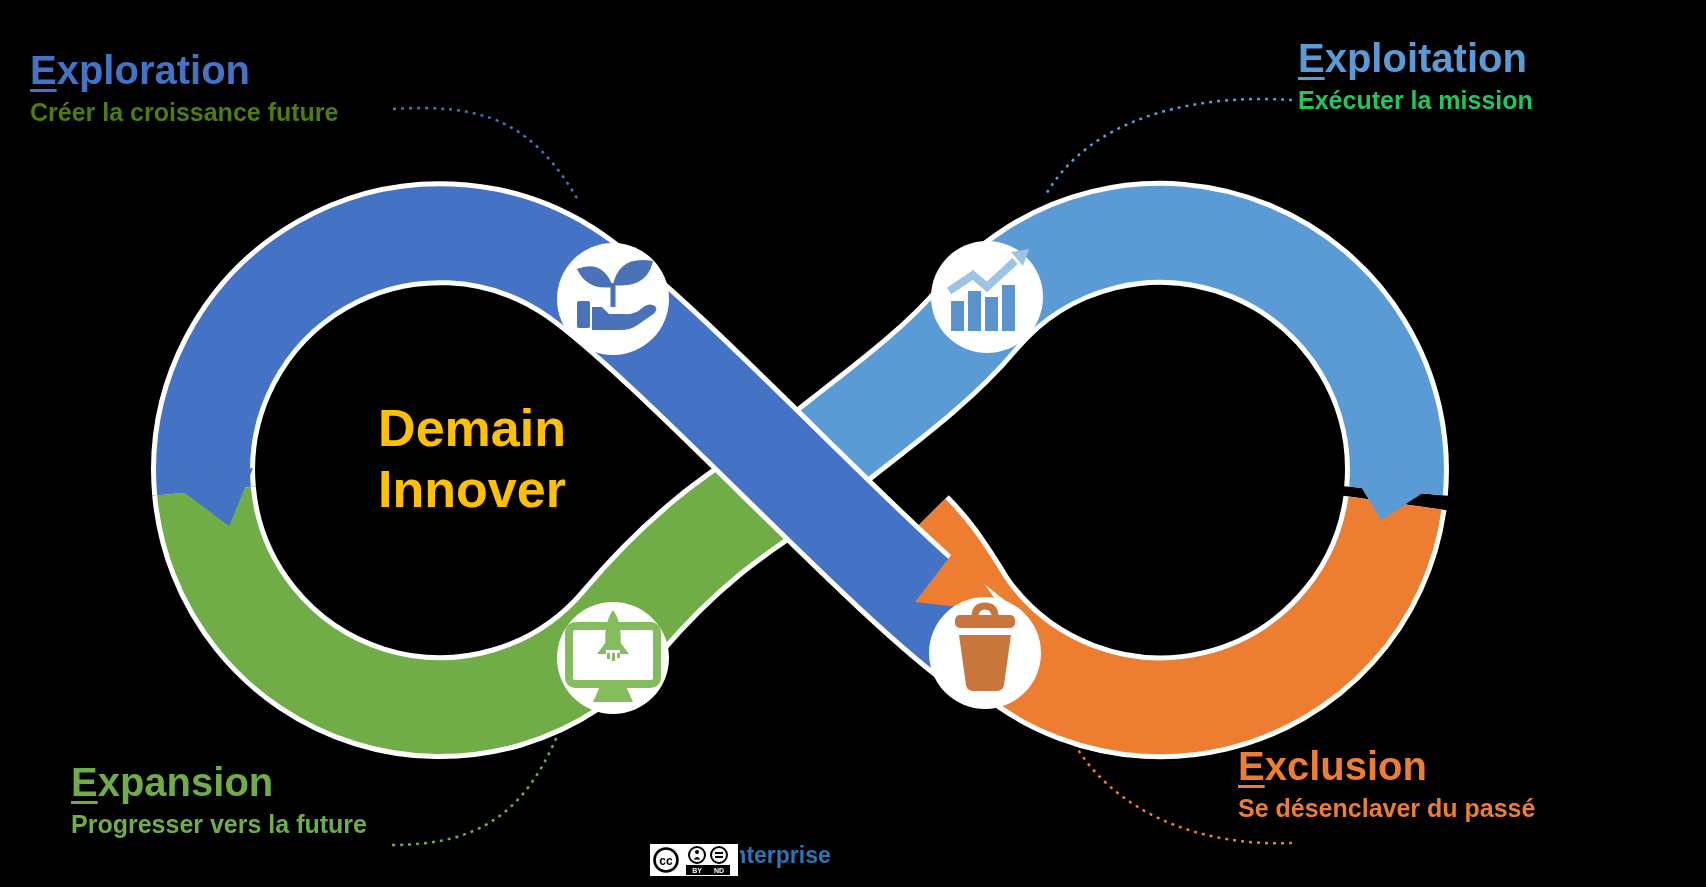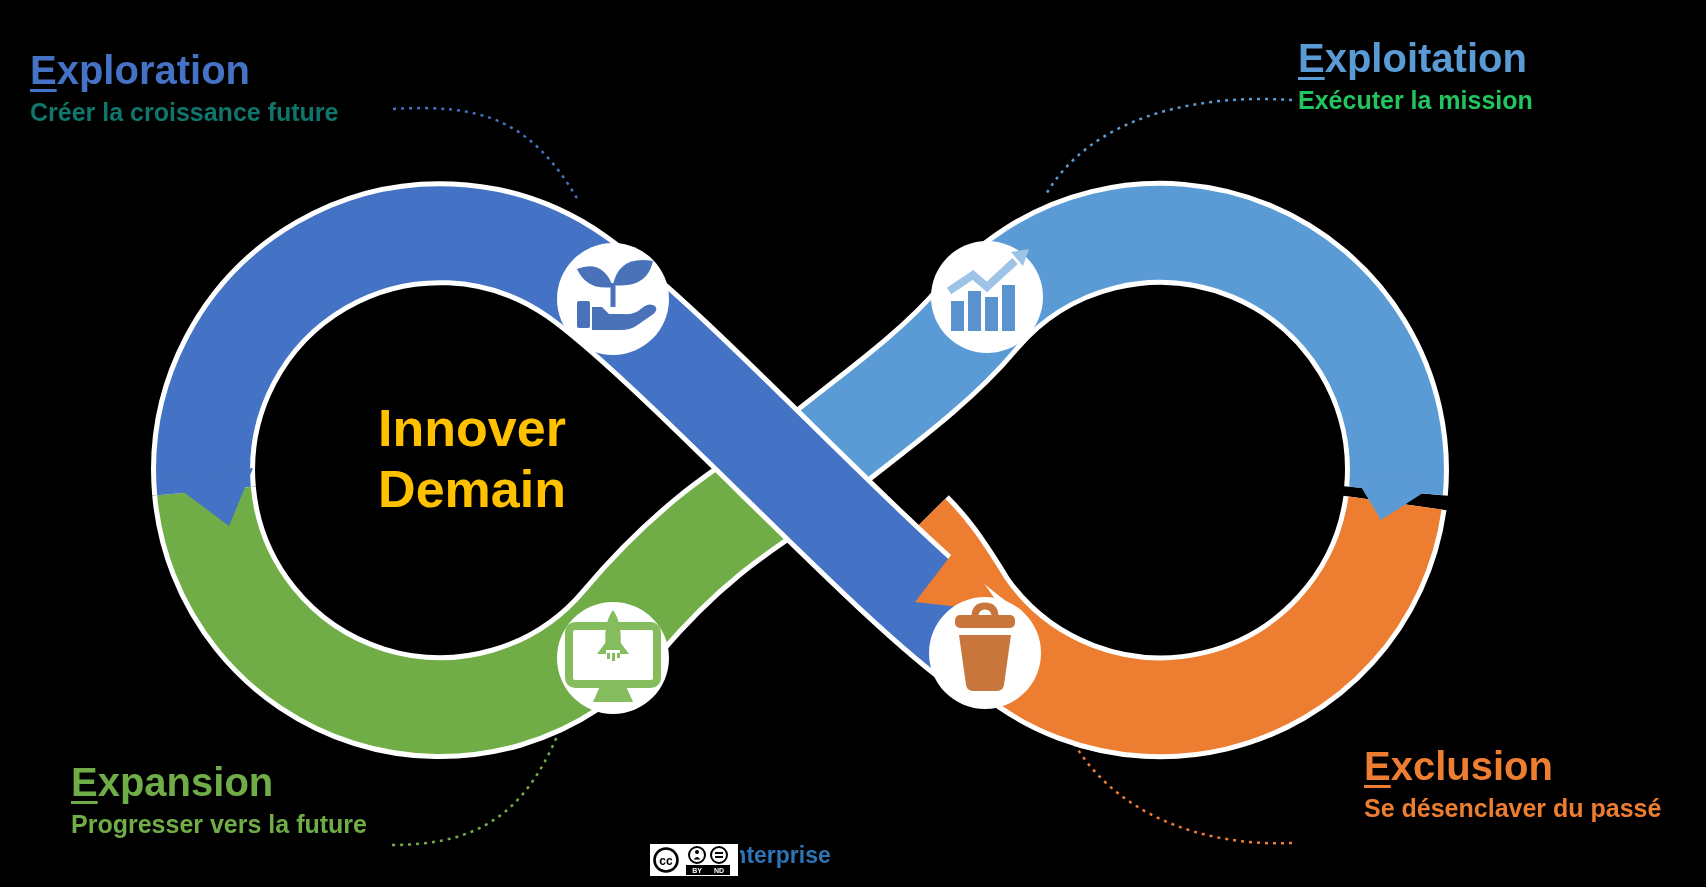--- a/index.html
+++ b/index.html
@@ -6,26 +6,26 @@
   .stage{
     position:relative;width:1706px;height:887px;background:#000;overflow:hidden;
     font-family:"Liberation Sans",sans-serif;
   }
   svg{position:absolute;left:0;top:0;}
   .qblock{position:absolute;}
   .q-title{font-weight:bold;font-size:40px;line-height:1.1;margin:0;}
   .q-sub{font-weight:bold;font-size:25px;line-height:1.15;margin:6px 0 0 0;}
   .fl-u{text-decoration:underline;text-decoration-thickness:3px;text-underline-offset:5px;}
   #exploration{left:30px;top:48px;color:#4472C4;}
-  #exploration .q-sub{color:#0f766e;text-align:center;}
+  #exploration .q-sub{color:#4d7c0f;text-align:center;}
   #exploitation{left:1298px;top:24px;color:#5B9BD5;margin-top:12px;}
   #exploitation .q-sub{color:#22c55e;}
   #expansion{left:30px;top:760px;color:#70AD47;margin-left:41px;}
   #expansion .q-sub{color:#70AD47;}
-  #exclusion{left:1364px;top:744px;color:#ED7D31;}
+  #exclusion{left:1238px;top:744px;color:#ED7D31;}
   #exclusion .q-sub{color:#ED7D31;text-align:center;}
   .center-label{
     position:absolute;width:400px;text-align:center;color:#FFC000;
     font-weight:bold;font-size:52px;line-height:1.18;
   }
   #label-left{left:272px;top:398px;}
   #label-right{left:928px;top:398px;}
   .footer{position:absolute;left:648px;top:842px;display:flex;align-items:center;}
   .brand{color:#2E75B6;font-weight:bold;font-size:23px;margin-right:14px;}
 </style>
@@ -124,22 +124,22 @@
     <p class="q-title fl"><span class="fl-u">E</span>xpansion</p>
     <p class="q-sub">Progresser vers la future</p>
   </div>
 
   <div class="qblock" id="exclusion">
     <p class="q-title fl"><span class="fl-u">E</span>xclusion</p>
     <p class="q-sub">Se désenclaver du passé</p>
   </div>
 
   <div class="center-label" id="label-left">
+    <div>Demain</div>
     <div>Innover</div>
-    <div>Demain</div>
   </div>
 
   <div class="footer">
     <span class="brand">Agile4Enterprise</span>
     <svg width="92" height="36" viewBox="0 0 92 36">
       <rect x="1" y="1" width="90" height="34" fill="#FFFFFF" stroke="#000000" stroke-width="2"></rect>
       <circle cx="18" cy="18" r="11.5" fill="none" stroke="#000000" stroke-width="2.6"></circle>
       <text x="18" y="22.5" text-anchor="middle" font-family="Liberation Sans, sans-serif" font-size="12" font-weight="bold" fill="#000000">cc</text>
       <g>
         <circle cx="49" cy="13" r="8" fill="none" stroke="#000000" stroke-width="2"></circle>

